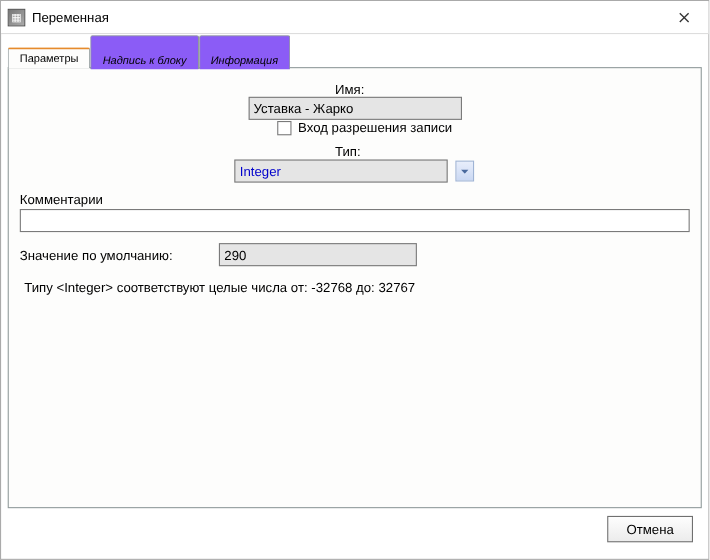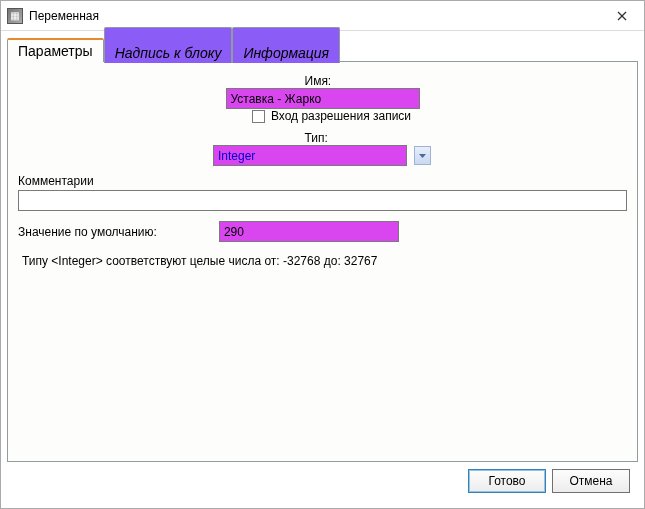--- a/index.html
+++ b/index.html
@@ -75,21 +75,21 @@
   }
   .tab {
     border: 1px solid #919b9c;
     border-bottom: none;
     background: #f0f0f0;
     padding: 4px 10px 3px 10px;
     margin-right: 0;
     border-top-left-radius: 2px;
     border-top-right-radius: 2px;
     cursor: pointer;
-    font-size: 14px;
+    font-size: 10px;
     position: relative;
     top: 1px;
     color: #000;
   }
   .tab.active {
     background: #fdfdfc;
     border-top: 2px solid #e68b2c;
     padding-top: 3px;
     z-index: 3;
   }
@@ -119,21 +119,21 @@
   .label {
     width: 36px;
     color: #000;
   }
   .label-wide {
     color: #000;
     margin-right: 12px;
   }
   input[type=text].field {
     border: 1px solid #7a7a7a;
-    background: #d946ef;
+    background: #e5e5e5;
     height: 21px;
     padding: 2px 4px;
     font-family: inherit;
     font-size: 12px;
   }
   .name-field { width: 194px; }
   .type-wrap {
     position: relative;
     width: 219px;
   }
@@ -186,21 +186,21 @@
     font-size: 12px;
   }
 
   .default-row {
     margin-top: 10px;
     display: flex;
     align-items: center;
   }
   .default-field {
     width: 180px;
-    margin-left: 50px;
+    margin-left: 30px;
   }
   .hint {
     margin-top: 12px;
     color: #000;
     font-size: 12px;
     padding-left: 4px;
   }
 
   .footer {
     height: 40px;
@@ -278,18 +278,17 @@
       <div class="default-row">
         <div class="label-wide">Значение по умолчанию:</div>
         <input type="text" class="field default-field" value="290" style="">
       </div>
 
       <div class="hint">Типу &lt;Integer&gt; соответствуют целые числа от: -32768 до: 32767</div>
 
     </div>
 
     <div class="footer">
-      <button class="btn default">Готово</button>
       <button class="btn">Отмена</button>
     </div>
 
   </div>
 </div>
 
 </body></html>

